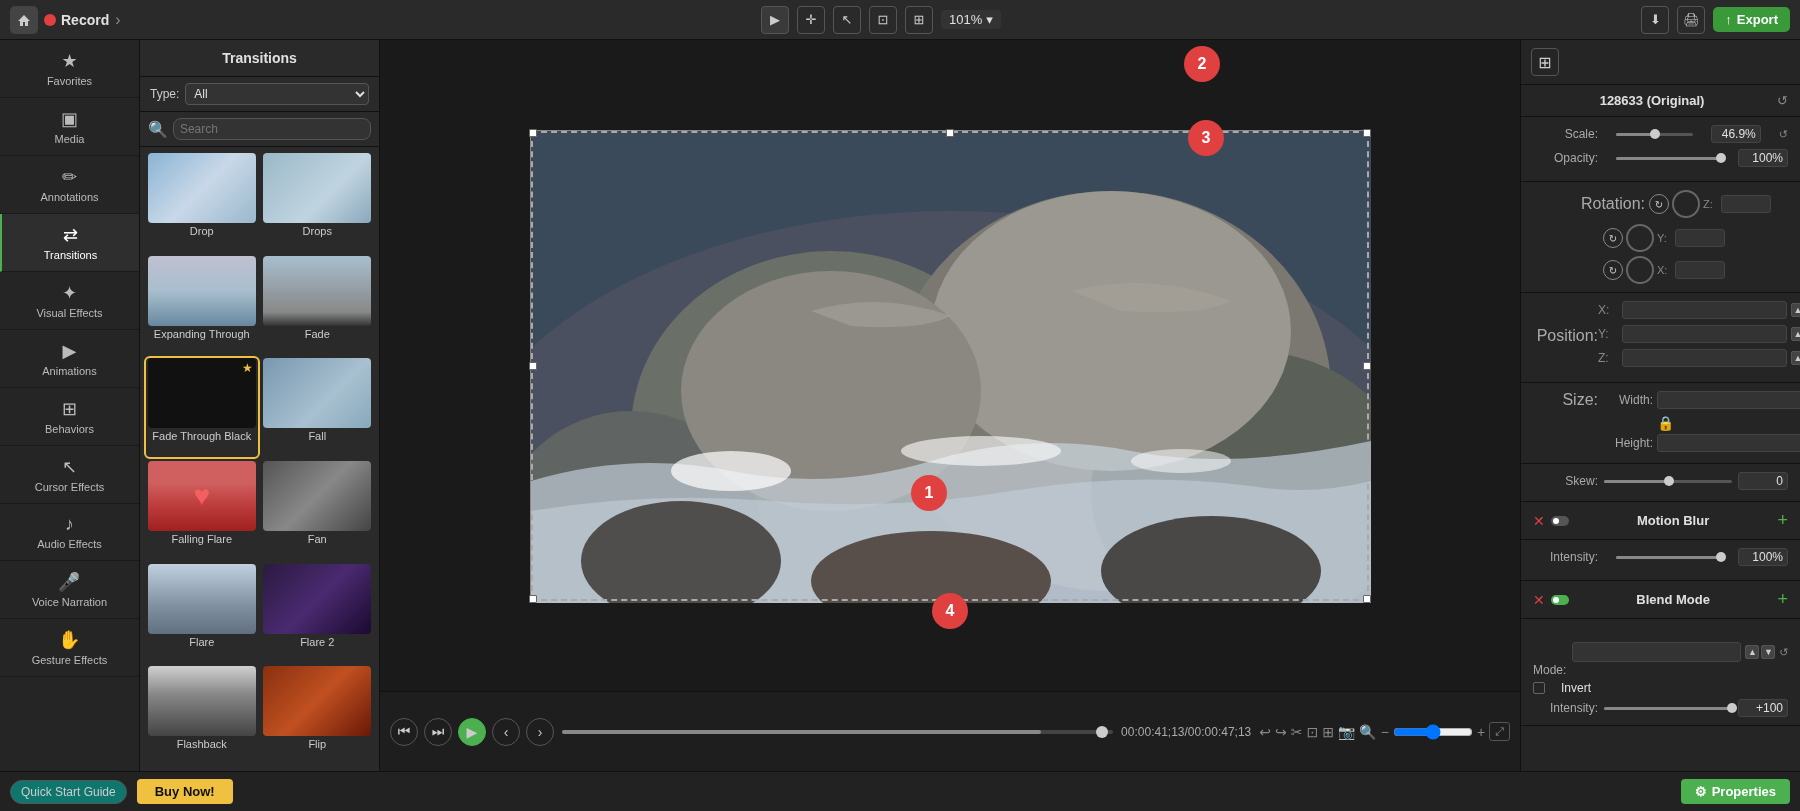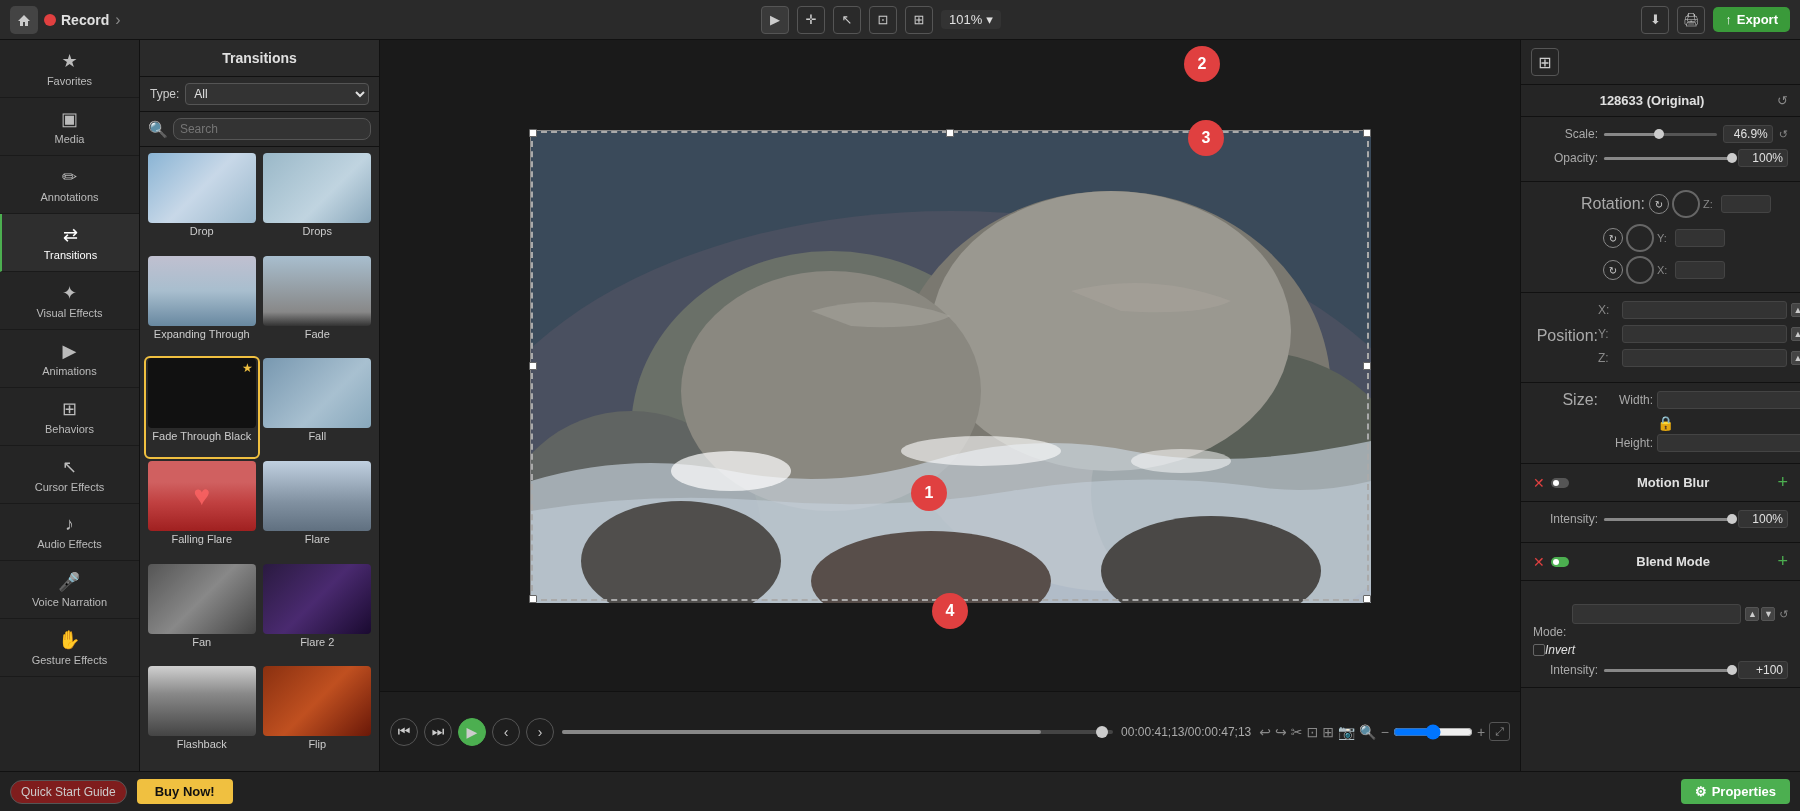--- a/index.html
+++ b/index.html
@@ -49,21 +49,21 @@
     .selection-overlay { position: absolute; inset: 0; border: 2px dashed #aaa; pointer-events: none; }
     .selection-handle { position: absolute; width: 8px; height: 8px; background: white; border: 1px solid #666; border-radius: 1px; }
     .badge-circle { position: absolute; width: 36px; height: 36px; border-radius: 50%; background: #e04040; color: white; font-size: 16px; font-weight: 700; display: flex; align-items: center; justify-content: center; }
 
     
     .properties-panel { width: 280px; background: #252525; border-left: 1px solid #111; display: flex; flex-direction: column; overflow-y: auto; }
     .prop-header { display: flex; align-items: center; padding: 8px 12px; border-bottom: 1px solid #111; gap: 6px; }
     .prop-title-text { flex: 1; font-size: 13px; font-weight: 600; text-align: center; }
     .refresh-icon { font-size: 13px; cursor: pointer; color: #888; }
     .prop-section { padding: 8px 12px; border-bottom: 1px solid #111; }
-    .prop-row { display: flex; align-items: center; margin-bottom: 6px; gap: 6px; font-size: 12px; }
+    .prop-row { display: flex; align-items: center; margin-bottom: 6px; gap: 18px; font-size: 12px; }
     .prop-label { width: 65px; color: #aaa; text-align: right; flex-shrink: 0; }
     .prop-slider-wrap { flex: 1; position: relative; }
     .prop-slider { width: 100%; height: 3px; background: #555; border-radius: 2px; position: relative; }
     .prop-slider-fill { height: 3px; background: #888; border-radius: 2px; }
     .prop-slider-thumb { width: 10px; height: 10px; background: #ccc; border-radius: 50%; position: absolute; top: -3.5px; }
     .prop-value { width: 50px; text-align: right; font-size: 12px; color: #e0e0e0; background: #333; border: 1px solid #444; border-radius: 3px; padding: 1px 4px; }
     .rot-icon { width: 20px; height: 20px; border: 1px solid #888; border-radius: 50%; display: flex; align-items: center; justify-content: center; font-size: 10px; color: #ccc; cursor: pointer; }
     .rot-circle { width: 28px; height: 28px; border: 2px solid #666; border-radius: 50%; display: flex; align-items: center; justify-content: center; font-size: 9px; }
     .rot-axis { font-size: 11px; color: #888; width: 15px; }
     .rot-value { font-size: 12px; background: #333; border: 1px solid #444; border-radius: 3px; padding: 1px 4px; width: 50px; text-align: right; }
@@ -82,27 +82,27 @@
     .section-toggle-circle { width: 18px; height: 10px; background: #555; border-radius: 5px; cursor: pointer; position: relative; }
     .section-toggle-circle.on { background: #4CAF50; }
     .section-toggle-circle.on::after { content: ''; position: absolute; right: 2px; top: 2px; width: 6px; height: 6px; background: white; border-radius: 50%; }
     .section-toggle-circle::after { content: ''; position: absolute; left: 2px; top: 2px; width: 6px; height: 6px; background: white; border-radius: 50%; }
     .section-title { flex: 1; text-align: center; font-size: 13px; font-weight: 600; }
     .section-add { color: #4CAF50; font-size: 18px; cursor: pointer; }
     .mode-row { display: flex; align-items: center; gap: 6px; font-size: 12px; margin-bottom: 4px; }
     .mode-label { color: #aaa; margin-top: 36px; }
     .mode-select-wrap { flex: 1; display: flex; align-items: center; gap: 4px; }
     .mode-value { flex: 1; background: #333; border: 1px solid #444; border-radius: 3px; padding: 2px 6px; color: #e0e0e0; font-size: 12px; }
-    .invert-row { display: flex; align-items: center; gap: 0; font-size: 12px; margin-bottom: 4px; font-style: italic; }
+    .invert-row { display: flex; align-items: center; gap: 16px; font-size: 12px; margin-bottom: 4px; }
     .checkbox { width: 12px; height: 12px; border: 1px solid #666; border-radius: 2px; }
     .intensity-row { display: flex; align-items: center; gap: 6px; font-size: 12px; }
 
     
     .bottom-bar { height: 40px; background: #222; border-top: 1px solid #111; display: flex; align-items: center; padding: 0 10px; gap: 10px; }
-    .guide-btn { background: #7f1d1d; border: 1px solid #555; border-radius: 12px; color: #ccc; font-size: 12px; padding: 4px 10px; cursor: pointer; }
+    .guide-btn { background: #0f766e; border: 1px solid #555; border-radius: 12px; color: #ccc; font-size: 12px; padding: 4px 10px; cursor: pointer; }
     .buy-btn { background: #f0c040; border: none; border-radius: 4px; color: #111; font-size: 13px; font-weight: 700; padding: 5px 18px; cursor: pointer; }
     .spacer { flex: 1; }
     .properties-btn { display: flex; align-items: center; gap: 5px; background: #4CAF50; border: none; border-radius: 4px; color: white; font-size: 13px; font-weight: 600; padding: 5px 14px; cursor: pointer; }
 
     
     .timeline { height: 80px; background: #1e1e1e; border-top: 1px solid #111; display: flex; align-items: center; padding: 0 10px; gap: 8px; }
     .tl-controls { display: flex; align-items: center; gap: 6px; }
     .tl-btn { width: 28px; height: 28px; background: transparent; border: 1px solid #555; border-radius: 50%; display: flex; align-items: center; justify-content: center; cursor: pointer; color: #ccc; font-size: 14px; }
     .tl-btn.play { background: #4CAF50; border-color: #4CAF50; }
     .tl-progress { flex: 1; display: flex; align-items: center; gap: 8px; }
@@ -264,27 +264,27 @@
       </div>
 
       <div class="transition-item">
         <div class="transition-thumb thumb-hearts" style="display:flex;align-items:center;justify-content:center;">
           <span style="font-size:28px;color:rgba(255,100,100,0.8);">♥</span>
         </div>
         <span class="transition-label">Falling Flare</span>
       </div>
 
       <div class="transition-item">
+        <div class="transition-thumb thumb-fan"></div>
+        <span class="transition-label">Fan</span>
+      </div>
+
+      <div class="transition-item">
         <div class="transition-thumb thumb-flare"></div>
         <span class="transition-label">Flare</span>
-      </div>
-
-      <div class="transition-item">
-        <div class="transition-thumb thumb-fan"></div>
-        <span class="transition-label">Fan</span>
       </div>
 
       <div class="transition-item">
         <div class="transition-thumb thumb-flare2"></div>
         <span class="transition-label">Flare 2</span>
       </div>
 
       <div class="transition-item">
         <div class="transition-thumb thumb-flashback"></div>
         <span class="transition-label">Flashback</span>
@@ -510,20 +510,32 @@
           </div>
           <div class="size-row">
             <span class="size-label">Height:</span>
             <input class="size-value" style="background: rgb(51, 51, 51); border: 1px solid rgb(68, 68, 68); border-radius: 3px; padding: 1px 4px; color: rgb(224, 224, 224); font-size: 12px;">
 
           </div>
         </div>
       </div>
     </div>
 
+    <div class="prop-section">
+      <div class="skew-row">
+        <span class="prop-label">Skew:</span>
+        <div class="prop-slider-wrap">
+          <div class="prop-slider">
+            <div class="prop-slider-fill" style="width:50%;"></div>
+            <div class="prop-slider-thumb" style="left:47%;"></div>
+          </div>
+        </div>
+        <span class="prop-value">0</span>
+      </div>
+    </div>
 
     <div class="section-header">
       <span class="section-toggle-x">✕</span>
       <div class="section-toggle-circle"></div>
       <span class="section-title">Motion Blur</span>
       <span class="section-add">+</span>
     </div>
     <div class="prop-section">
       <div class="prop-row">
         <span class="prop-label">Intensity:</span>

